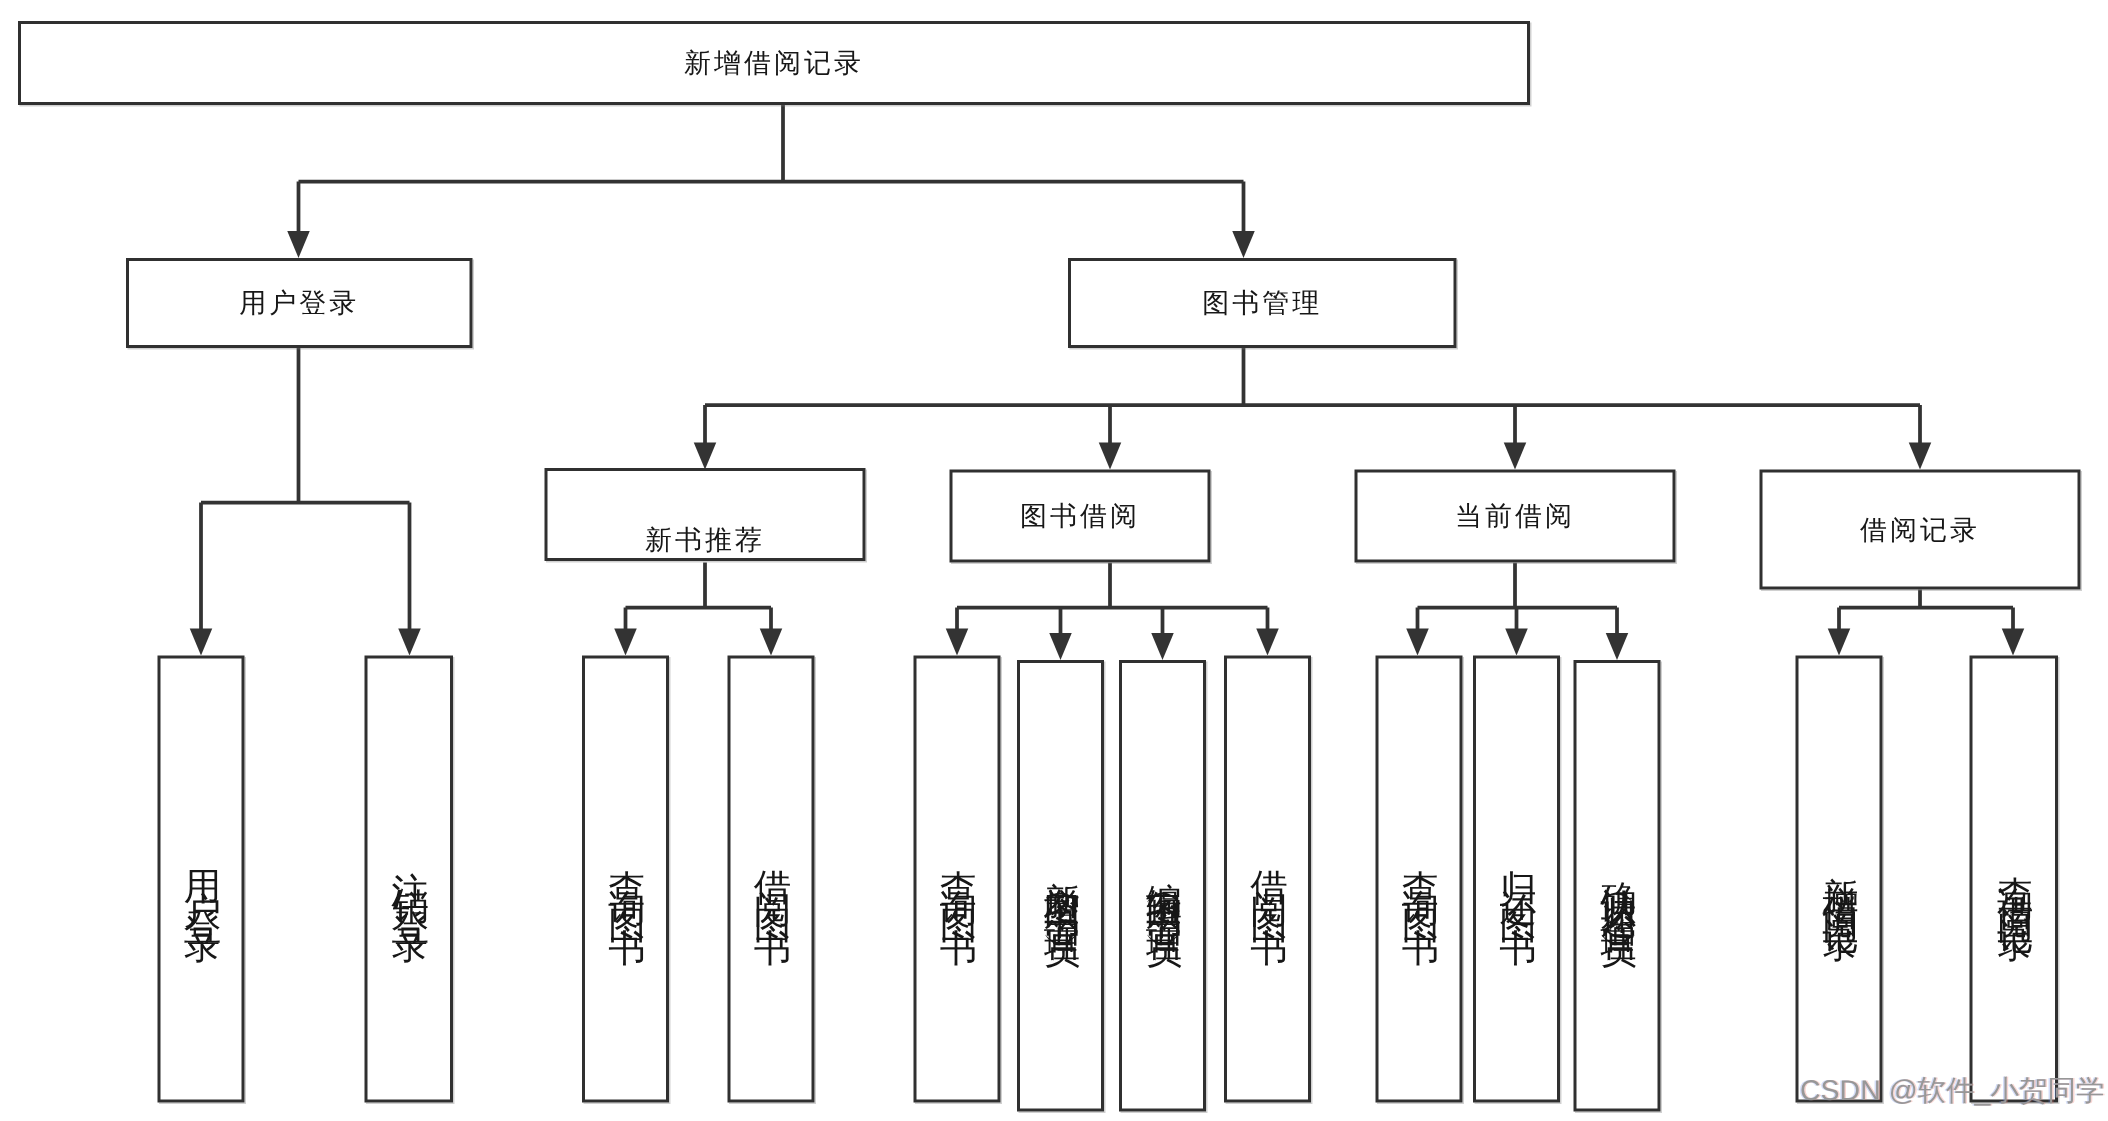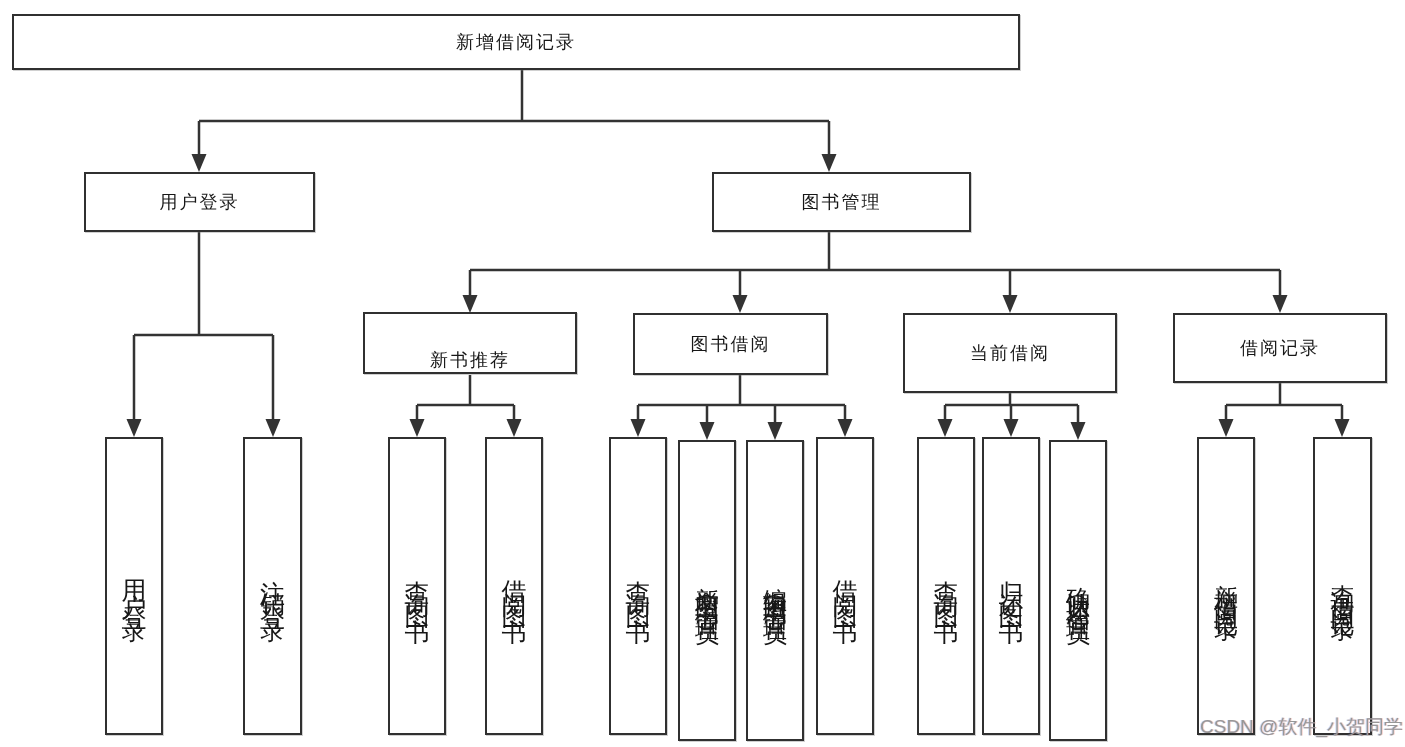--- a/index.html
+++ b/index.html
@@ -121,27 +121,27 @@
   <div class="hbox" style="left:84px; top:172px; width:231px; height:60px;">
     <span>用户登录</span>
   </div>
   <div class="hbox" style="left:712px; top:172px; width:259px; height:60px;">
     <span>图书管理</span>
   </div>
 
   <div class="hbox" style="left:363px; top:312px; width:214px; height:62px;align-items:flex-end;">
     <span>新书推荐</span>
   </div>
-  <div class="hbox" style="left:633px; top:313px; width:195px; height:62px;">
+  <div class="hbox" style="left:633px; top:313px; width:174px; height:62px;">
     <span>图书借阅</span>
   </div>
-  <div class="hbox" style="left:903px; top:313px; width:214px; height:80px;">
+  <div class="hbox" style="left:903px; top:313px; width:214px; height:62px;">
     <span>当前借阅</span>
   </div>
-  <div class="hbox" style="left:1173px; top:313px; width:214px; height:70px;">
+  <div class="hbox" style="left:1173px; top:313px; width:214px; height:80px;">
     <span>借阅记录</span>
   </div>
 
   <div class="vbox" style="left:105px;">
     <span class="vtext short">用户登录</span>
   </div>
   <div class="vbox" style="left:243px; width:59px;">
     <span class="vtext short">注销登录</span>
   </div>
 

